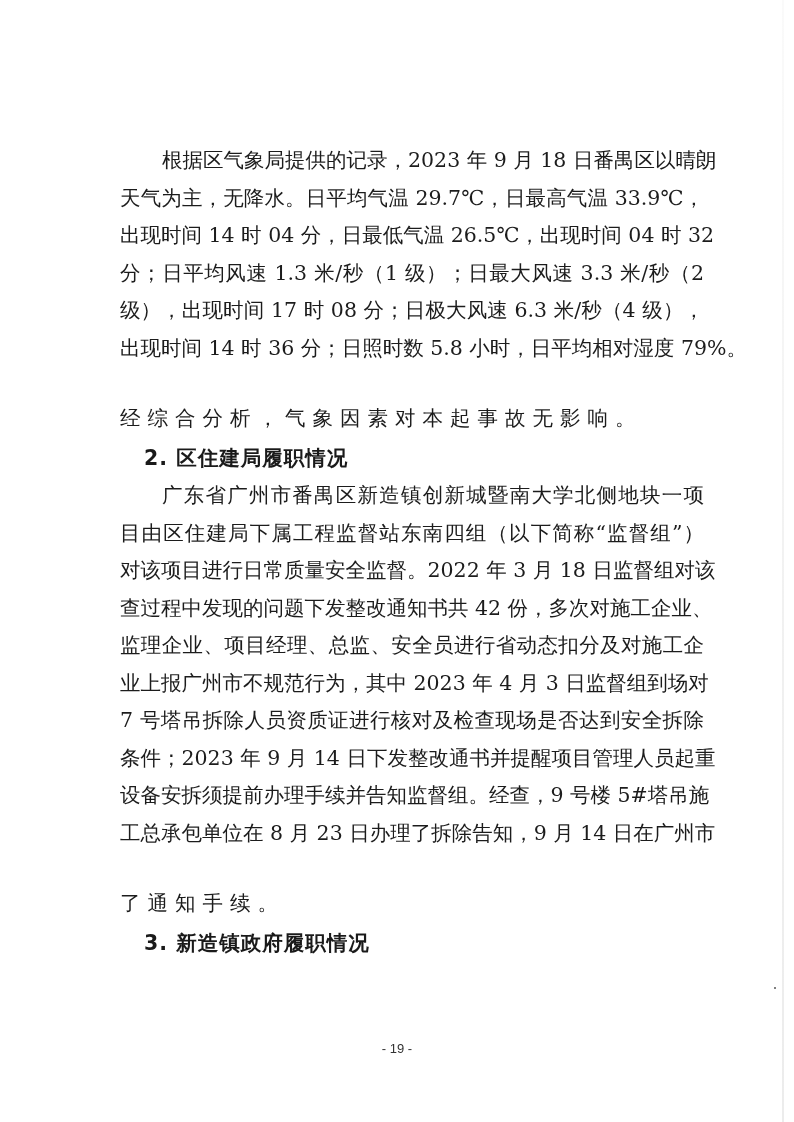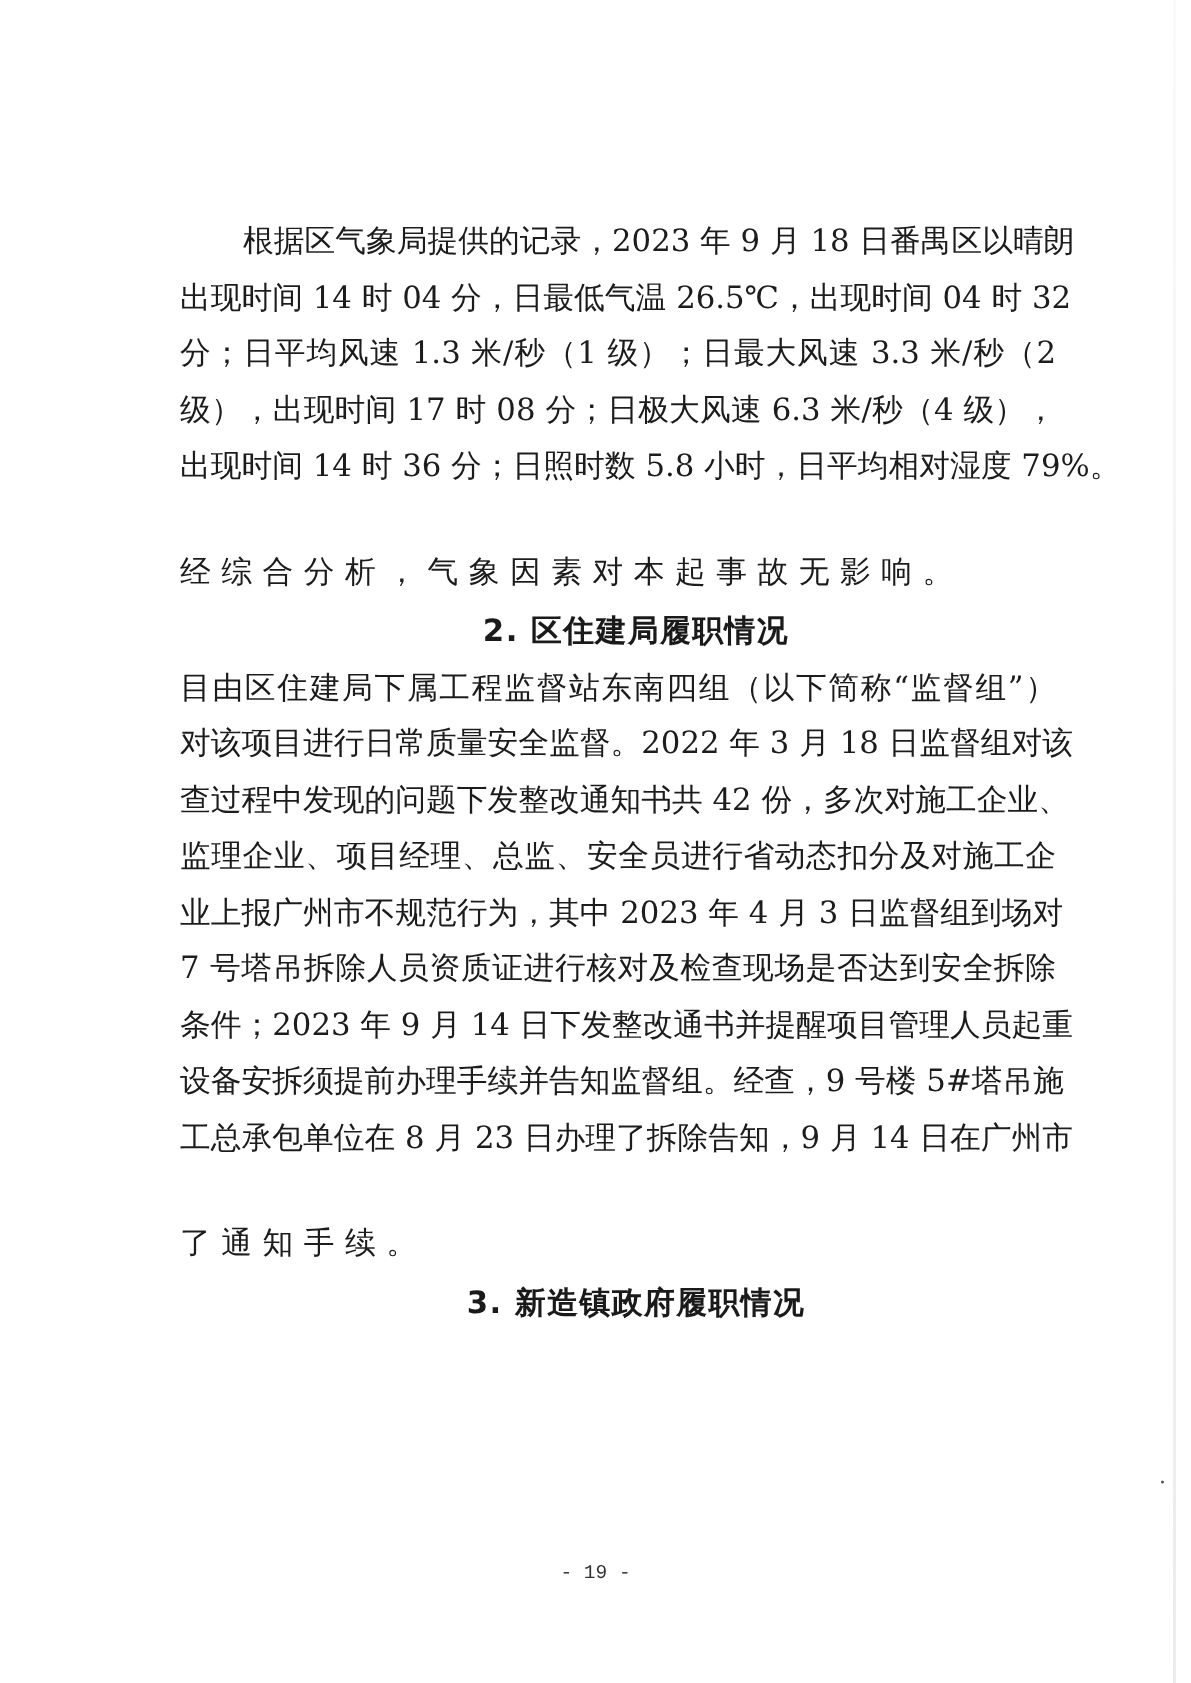--- a/index.html
+++ b/index.html
@@ -65,53 +65,55 @@
     .heading {
       height: 37.5px;
       line-height: 37.5px;
       font-size: 20.5px;
       font-family: "DejaVu Sans", "Liberation Sans", sans-serif;
       font-weight: bold;
       padding-left: 24px;
       letter-spacing: 1px;
       color: #1a1a1a;
     }
-    .heading.gap-top { margin-top: 2px; text-align: center; }
+    .heading.gap-top { margin-top: 2px; }
     .page-number {
       position: absolute;
       left: 0;
       width: 794px;
       top: 1041px;
       text-align: center;
-      font-family: Liberation Mono, monospace;
+      font-family: Liberation Sans, sans-serif;
       font-size: 13px;
       color: #333;
     }
   </style>
 </head>
 <body>
 
 <div class="page">
   <div class="scan-edge"></div>
   <div class="scan-dot"></div>
 
   <div class="body-text">
 
     <div>
       <div class="line indent">根据区气象局提供的记录，2023 年 9 月 18 日番禺区以晴朗</div>
+      <div class="line">天气为主，无降水。日平均气温 29.7℃，日最高气温 33.9℃，</div>
       <div class="line">出现时间 14 时 04 分，日最低气温 26.5℃，出现时间 04 时 32</div>
       <div class="line">分；日平均风速 1.3 米/秒（1 级）；日最大风速 3.3 米/秒（2</div>
       <div class="line">级），出现时间 17 时 08 分；日极大风速 6.3 米/秒（4 级），</div>
       <div class="line">出现时间 14 时 36 分；日照时数 5.8 小时，日平均相对湿度 79%。</div>
       <div class="line last">经综合分析，气象因素对本起事故无影响。</div>
     </div>
 
     <div class="heading gap-top">2. 区住建局履职情况</div>
 
     <div>
+      <div class="line indent">广东省广州市番禺区新造镇创新城暨南大学北侧地块一项</div>
       <div class="line">目由区住建局下属工程监督站东南四组（以下简称“监督组”）</div>
       <div class="line">对该项目进行日常质量安全监督。2022 年 3 月 18 日监督组对该</div>
       <div class="line">查过程中发现的问题下发整改通知书共 42 份，多次对施工企业、</div>
       <div class="line">监理企业、项目经理、总监、安全员进行省动态扣分及对施工企</div>
       <div class="line">业上报广州市不规范行为，其中 2023 年 4 月 3 日监督组到场对</div>
       <div class="line">7 号塔吊拆除人员资质证进行核对及检查现场是否达到安全拆除</div>
       <div class="line">条件；2023 年 9 月 14 日下发整改通书并提醒项目管理人员起重</div>
       <div class="line">设备安拆须提前办理手续并告知监督组。经查，9 号楼 5#塔吊施</div>
       <div class="line">工总承包单位在 8 月 23 日办理了拆除告知，9 月 14 日在广州市</div>
       <div class="line last">了通知手续。</div>

